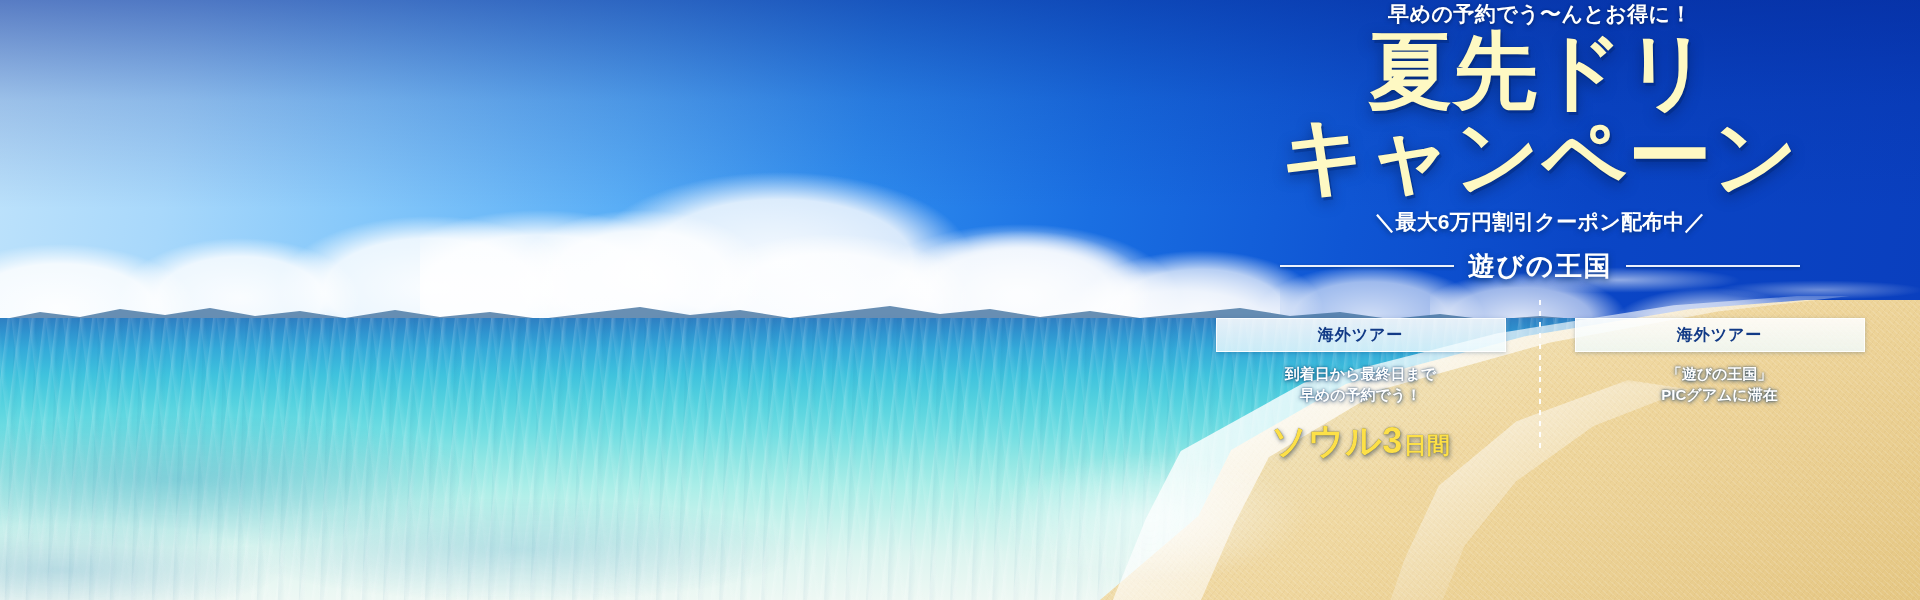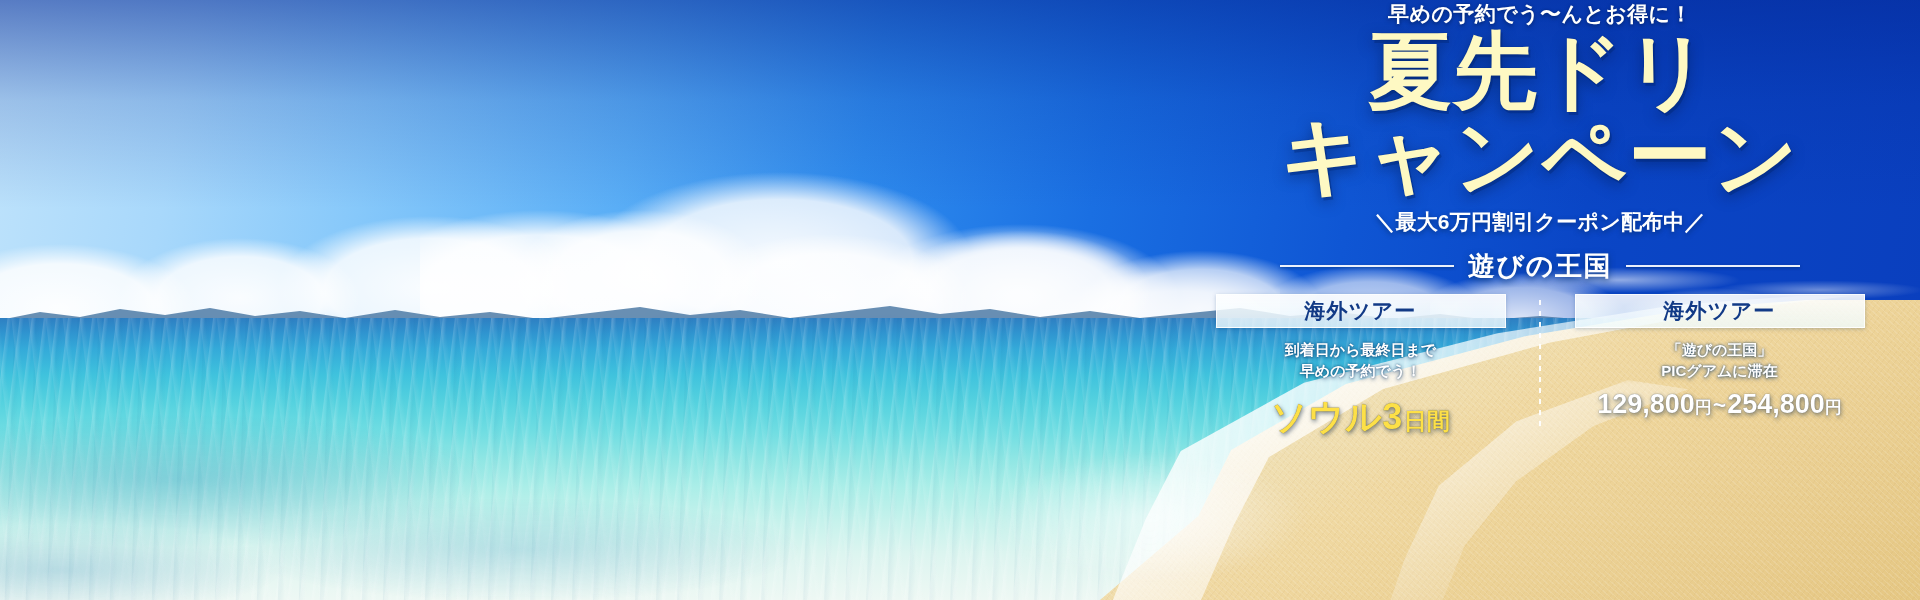--- a/index.html
+++ b/index.html
@@ -224,22 +224,23 @@
     flex:0 0 2px; width:2px; margin:6px 8px 14px;
     background:repeating-linear-gradient(180deg,
       rgba(255,255,255,.95) 0 5px, rgba(255,255,255,0) 5px 11px);
   }
 
   .pill{
     width:290px; height:34px;
     display:flex; align-items:center; justify-content:center;
     background:linear-gradient(180deg, rgba(255,255,255,.88) 0%, rgba(240,252,255,.80) 100%);
     border:1px solid rgba(255,255,255,.85);
-    color:#123a86; font-size:21px; font-weight:900; letter-spacing:.06em;
+    color:#123a86; font-size:16px; font-weight:900; letter-spacing:.06em;
     box-shadow:0 1px 4px rgba(0,50,110,.25);
+    margin-top:24px;
   }
 
   .card-desc{
     margin-top:12px;
     font-size:15px; line-height:1.35; font-weight:700; color:#fff;
     text-shadow:0 1px 4px rgba(0,45,95,.8), 0 0 2px rgba(0,45,95,.6);
   }
 
   .card-dest{
     margin-top:12px;
@@ -324,18 +325,17 @@
       </div>
 
       <div class="divider"></div>
 
       <div class="card">
         <div class="pill">海外ツアー</div>
         <div class="card-desc">
           <div>「遊びの王国」</div>
           <div>PICグアムに滞在</div>
         </div>
-        <div class="card-price"><span>129,800</span><span class="yen">円</span><span class="tilde">~</span><span>254,800</span><span class="yen">円</span></div>
       </div>
 
     </div>
   </div>
 </div>
 
 </body></html>

